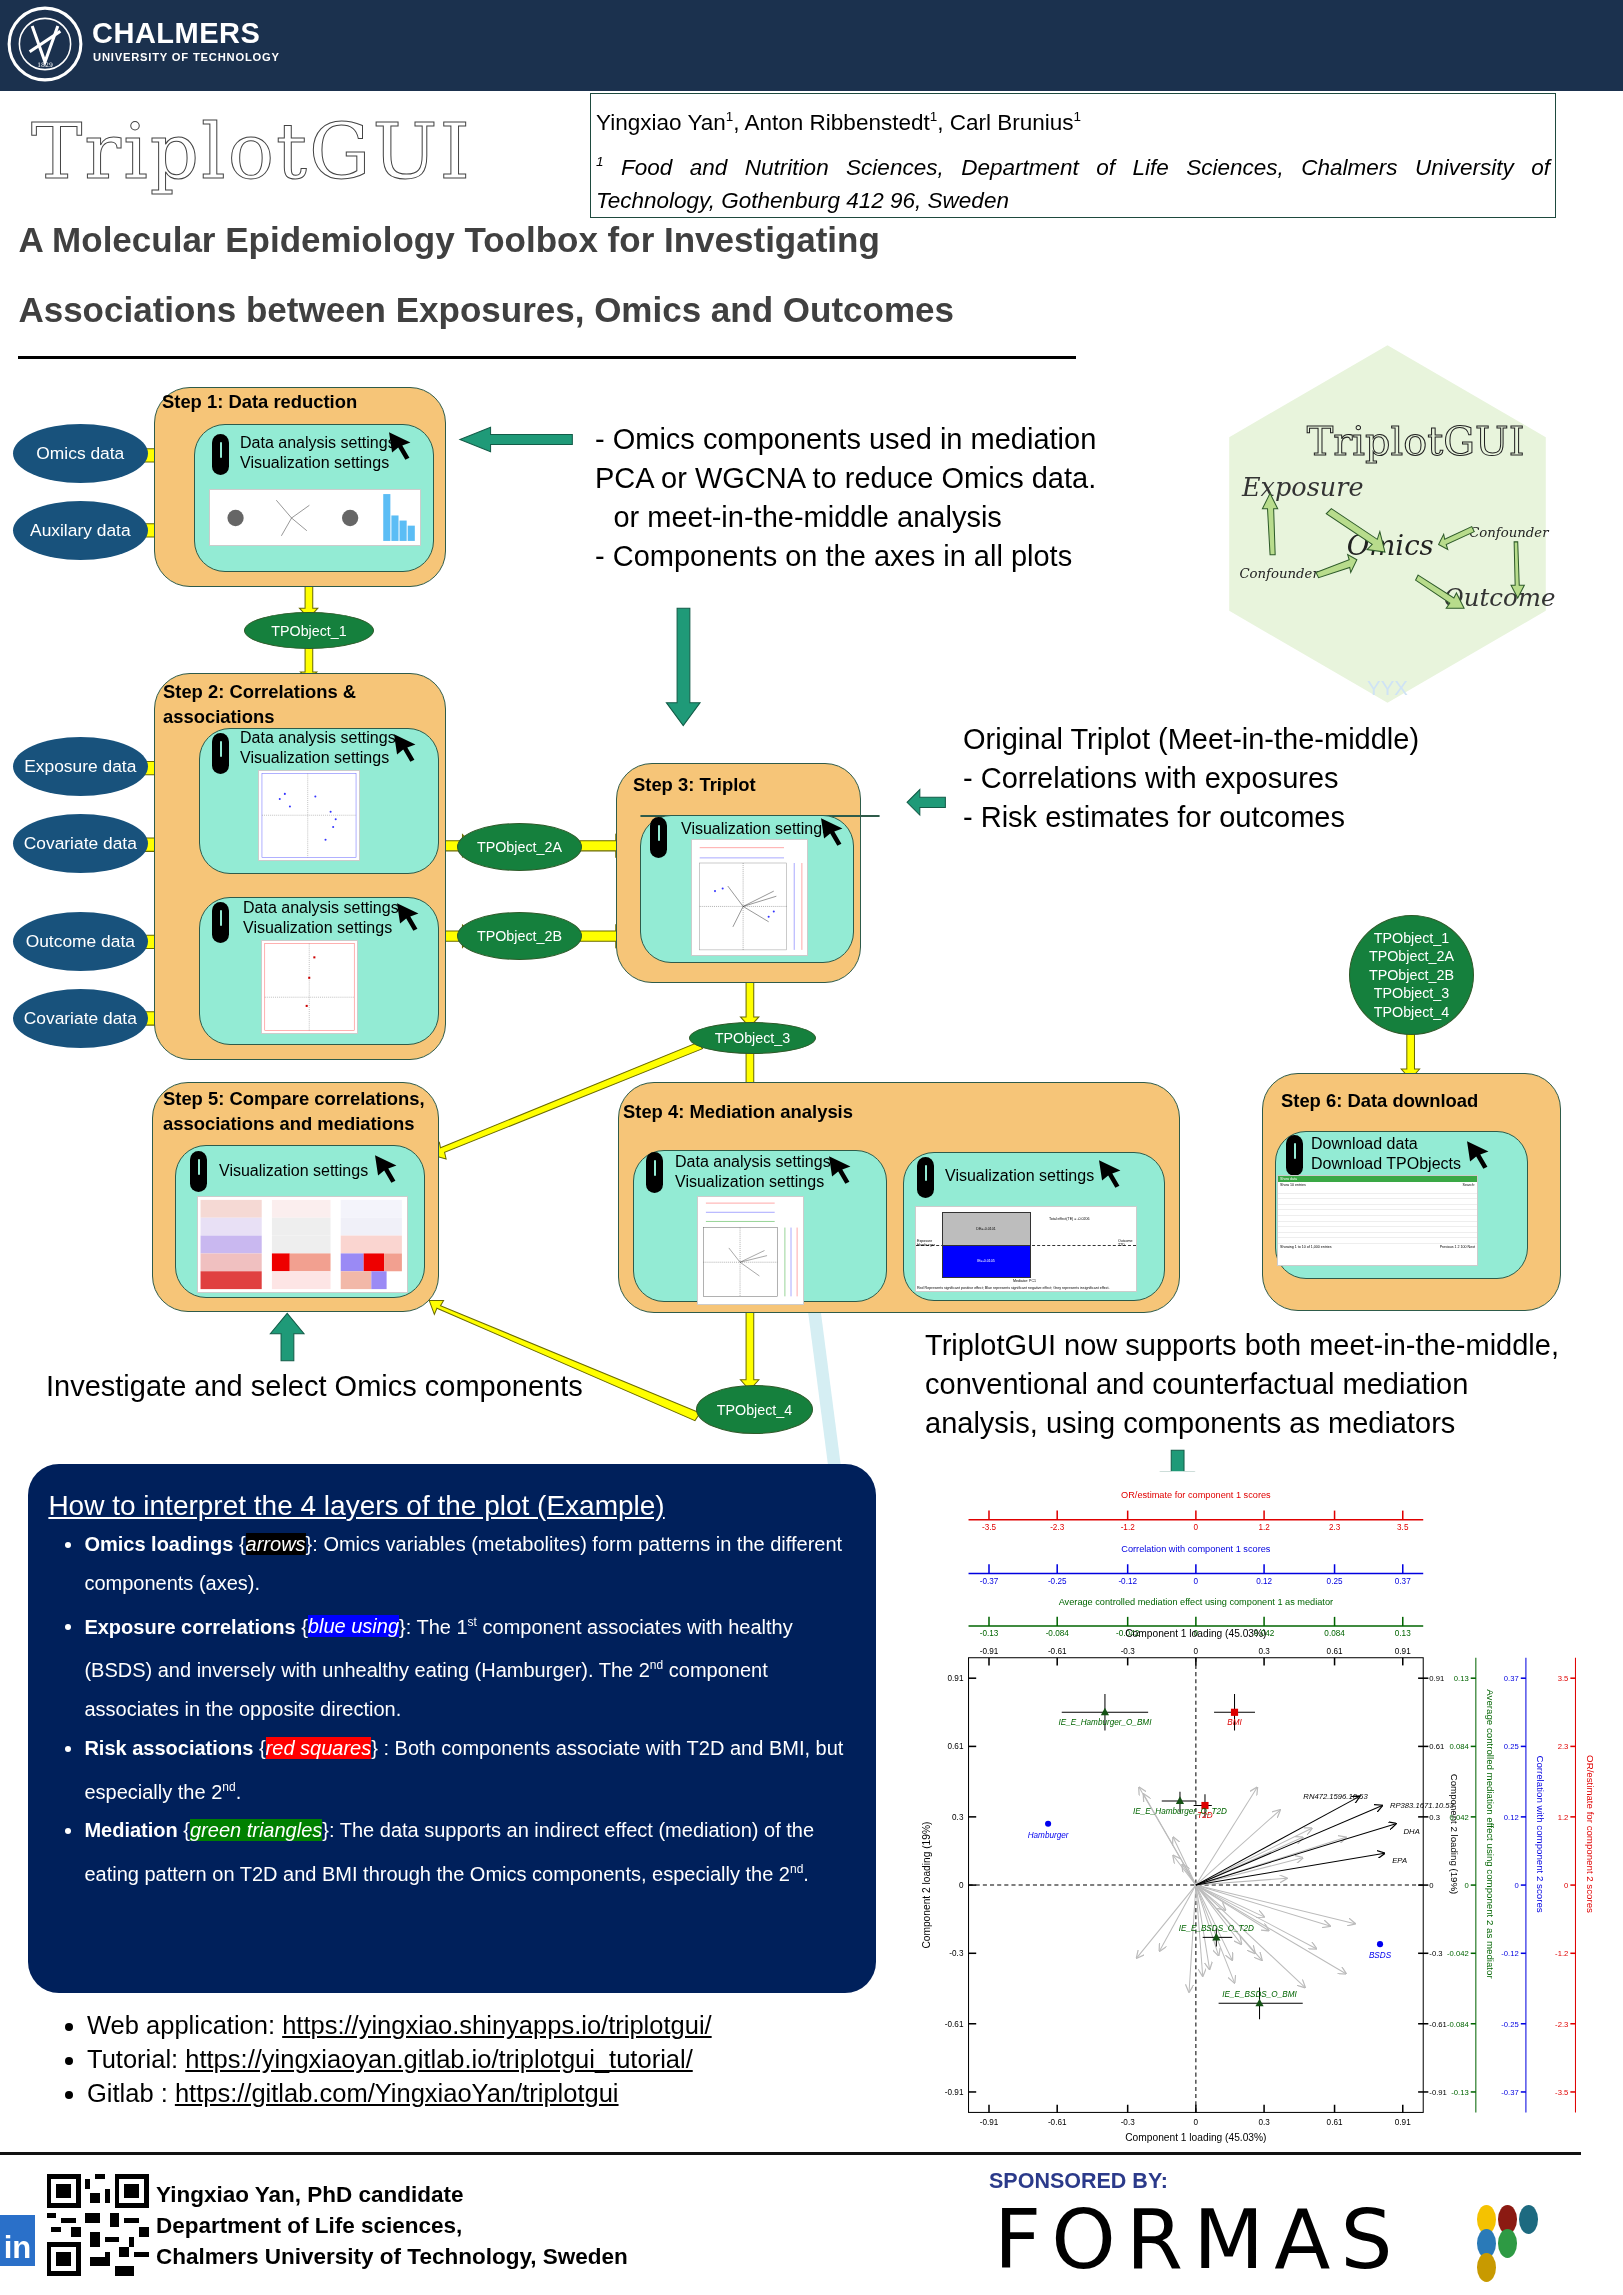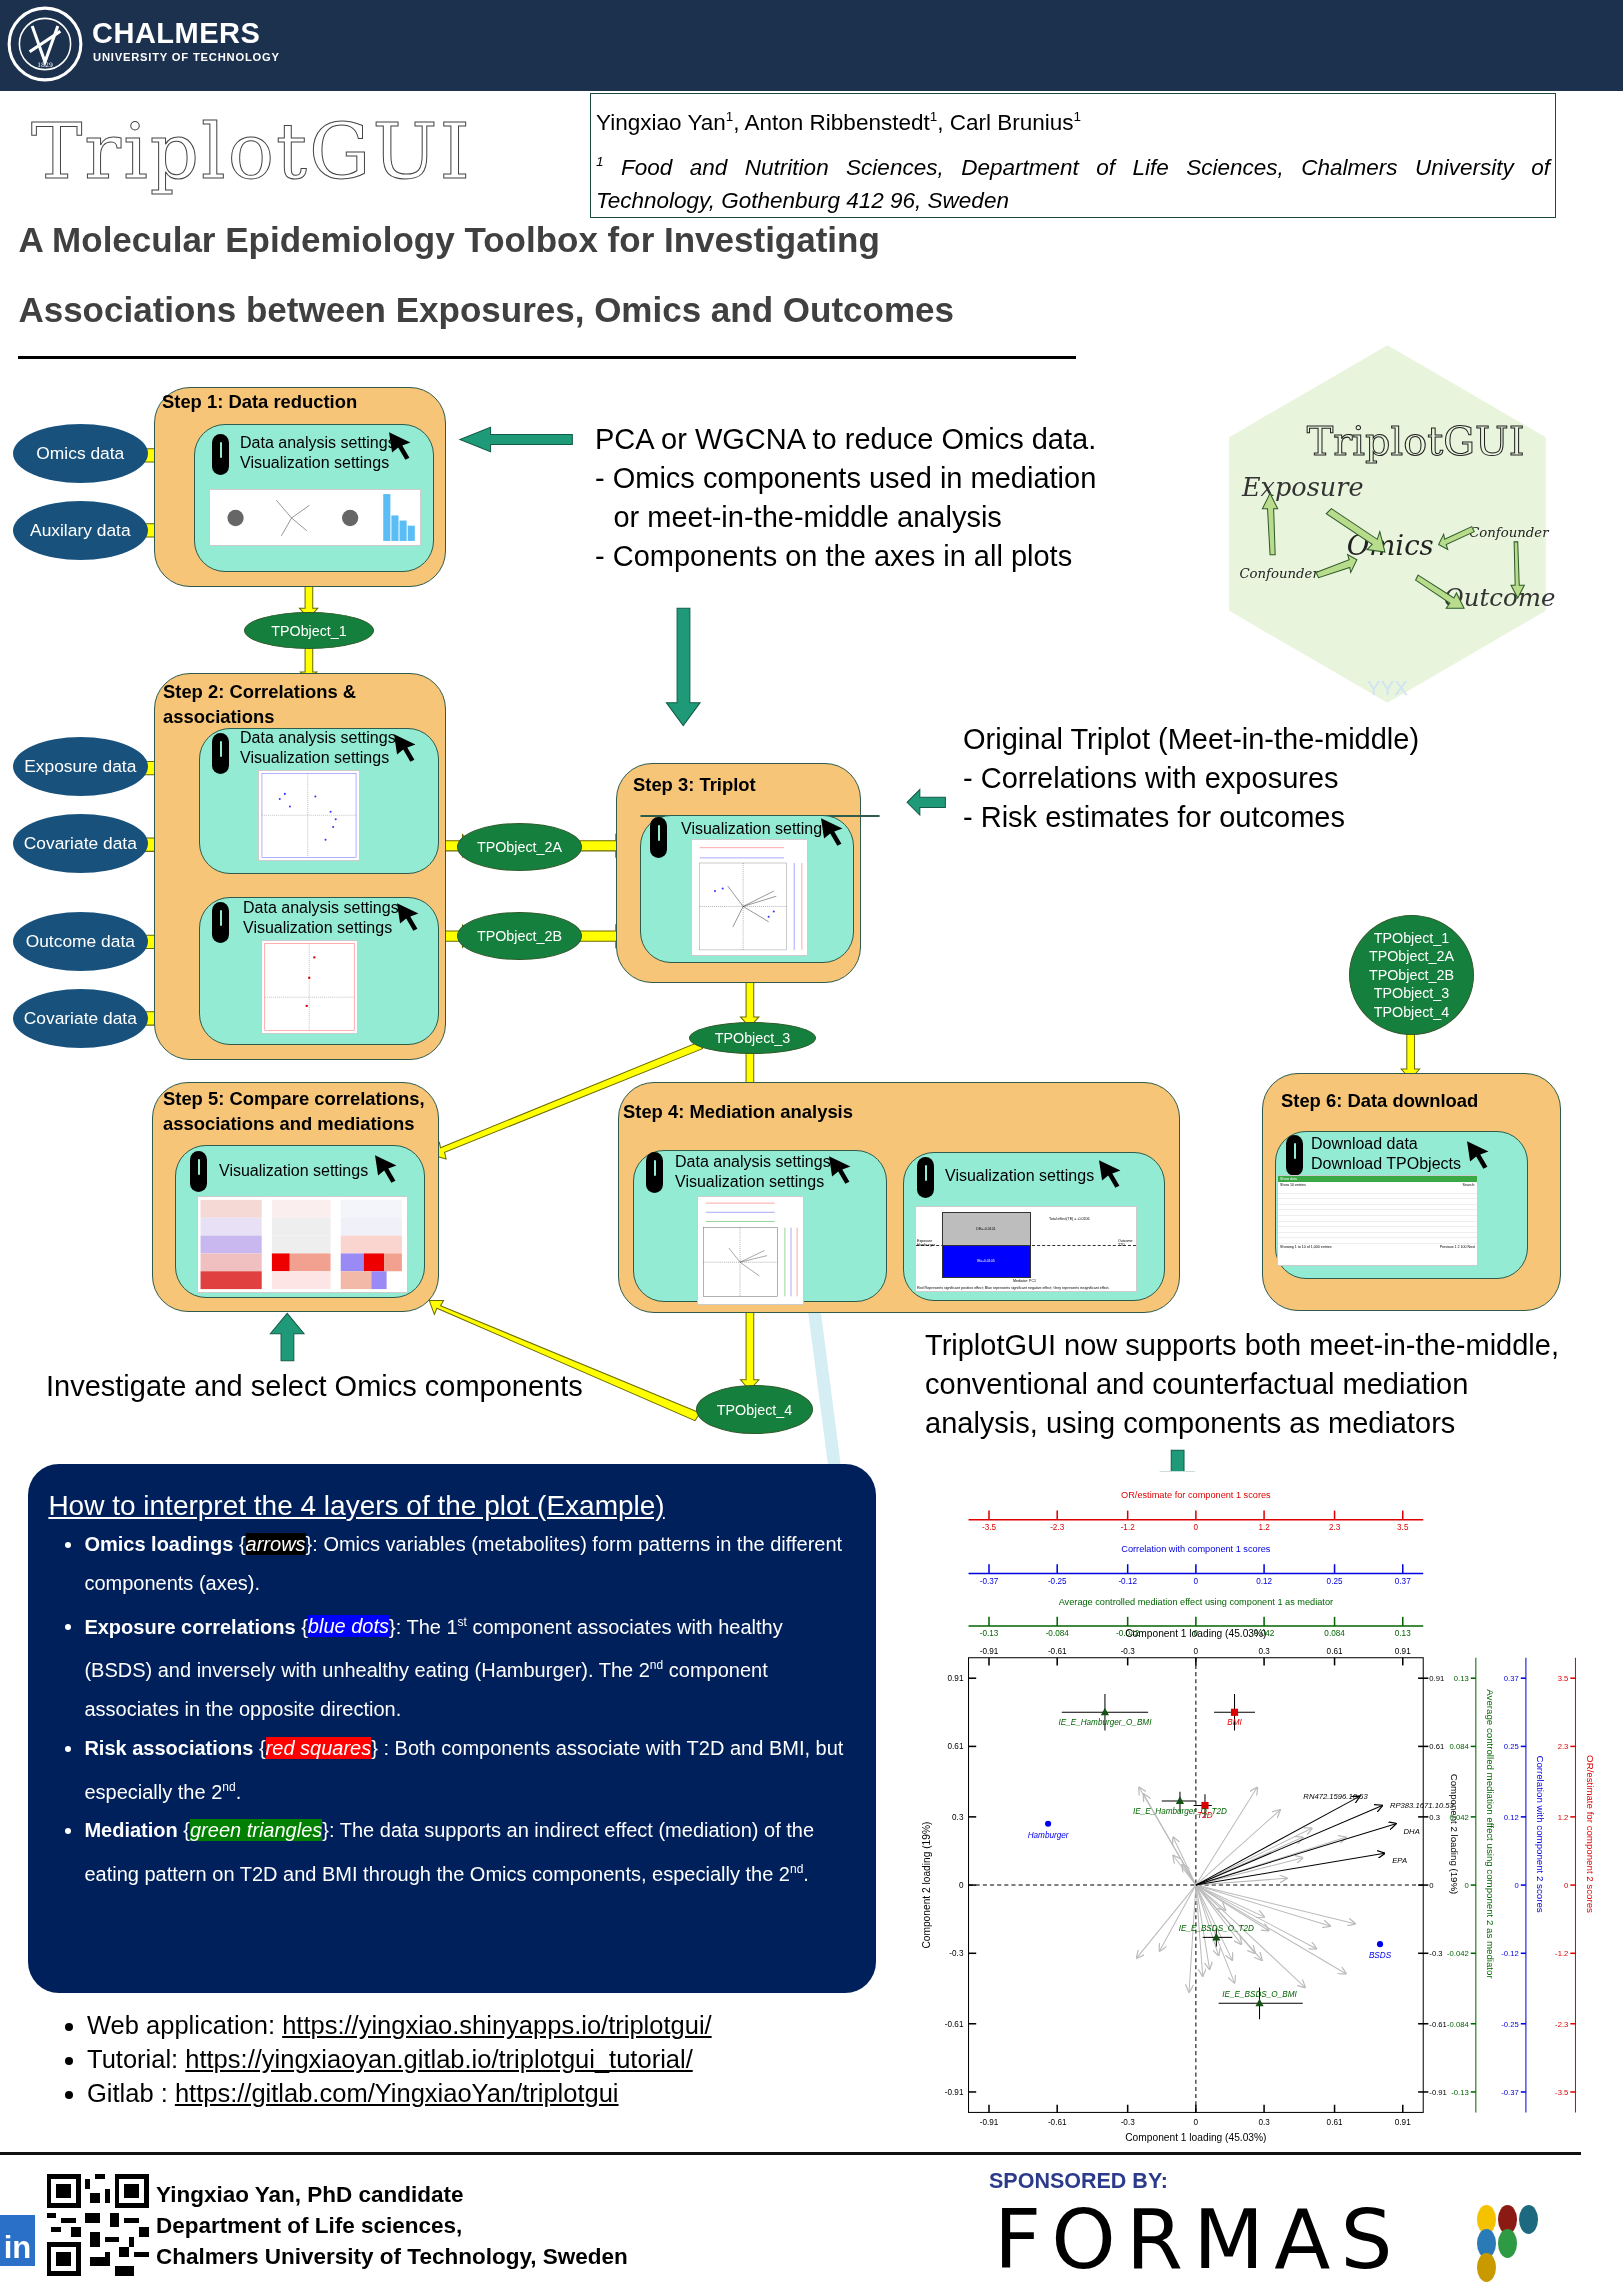--- a/index.html
+++ b/index.html
@@ -385,22 +385,22 @@
       <span>Search:</span>
     </div>
   <div style="height:56px;background:repeating-linear-gradient(#fff 0,#fff 4.6px,#eee 4.6px,#eee 5.6px)"></div>
   <div style="display:flex;justify-content:space-between;padding:1px 2px">
       <span>Showing 1 to 10 of 1,000 entries</span>
       <span><span>Previous</span> <span>1</span> <span>2</span> <span>100</span> <span>Next</span></span>
     </div>
 </div>
 
 <div class="abs body-text" style="left:595px;top:420px">
-  <div>PCA or WGCNA to reduce Omics data.</div>
-    <div>- Omics components used in mediation</div>
+  <div>- Omics components used in mediation</div>
+    <div>PCA or WGCNA to reduce Omics data.</div>
   <div style="padding-left:18.4px">  or meet-in-the-middle analysis</div>
     <div>- Components on the axes in all plots</div>
 </div>
 <div class="abs body-text" style="left:963px;top:720px">
   <div>Original Triplot (Meet-in-the-middle)</div>
     <div>- Correlations with exposures</div>
   <div>- Risk estimates for outcomes</div>
 </div>
 <div class="abs body-text" style="left:46px;top:1367px">
   <div>Investigate and select Omics components</div>
@@ -408,21 +408,21 @@
 <div class="abs body-text" style="left:925px;top:1326px">
   <div>TriplotGUI now supports both meet-in-the-middle,</div>
     <div>conventional and counterfactual mediation</div>
     <div>analysis, using components as mediators</div>
 </div>
 
 <div id="interp" class="abs">
   <h3>How to interpret the 4 layers of the plot (Example)</h3>
   <ul>
     <li><b>Omics loadings</b> {<span class="hl-black">arrows</span>}<span>: Omics variables (metabolites) form patterns in the different components (axes).</span></li>
-    <li><b>Exposure correlations</b> {<span class="hl-blue">blue dots</span>}<span>: The 1</span><sup>st</sup><span> component associates with healthy (BSDS) and inversely with unhealthy eating (Hamburger). The 2</span><sup>nd</sup><span> component associates in the opposite direction.</span></li>
+    <li><b>Exposure correlations</b> {<span class="hl-blue">blue using</span>}<span>: The 1</span><sup>st</sup><span> component associates with healthy (BSDS) and inversely with unhealthy eating (Hamburger). The 2</span><sup>nd</sup><span> component associates in the opposite direction.</span></li>
     <li><b>Risk associations</b> {<span class="hl-red">red squares</span>}<span> : Both components associate with T2D and BMI, but especially the 2</span><sup>nd</sup><span>.</span></li>
     <li><b>Mediation</b> {<span class="hl-green">green triangles</span>}<span>: The data supports an indirect effect (mediation) of the eating pattern on T2D and BMI through the Omics components, especially the 2</span><sup>nd</sup><span>.</span></li>
   </ul>
 </div>
 
 <div id="links" class="abs">
   <ul>
     <li><span>Web application: </span><a>https://yingxiao.shinyapps.io/triplotgui/</a></li>
     <li><span>Tutorial: </span><a>https://yingxiaoyan.gitlab.io/triplotgui_tutorial/</a></li>
     <li><span>Gitlab : </span><a>https://gitlab.com/YingxiaoYan/triplotgui</a></li>

